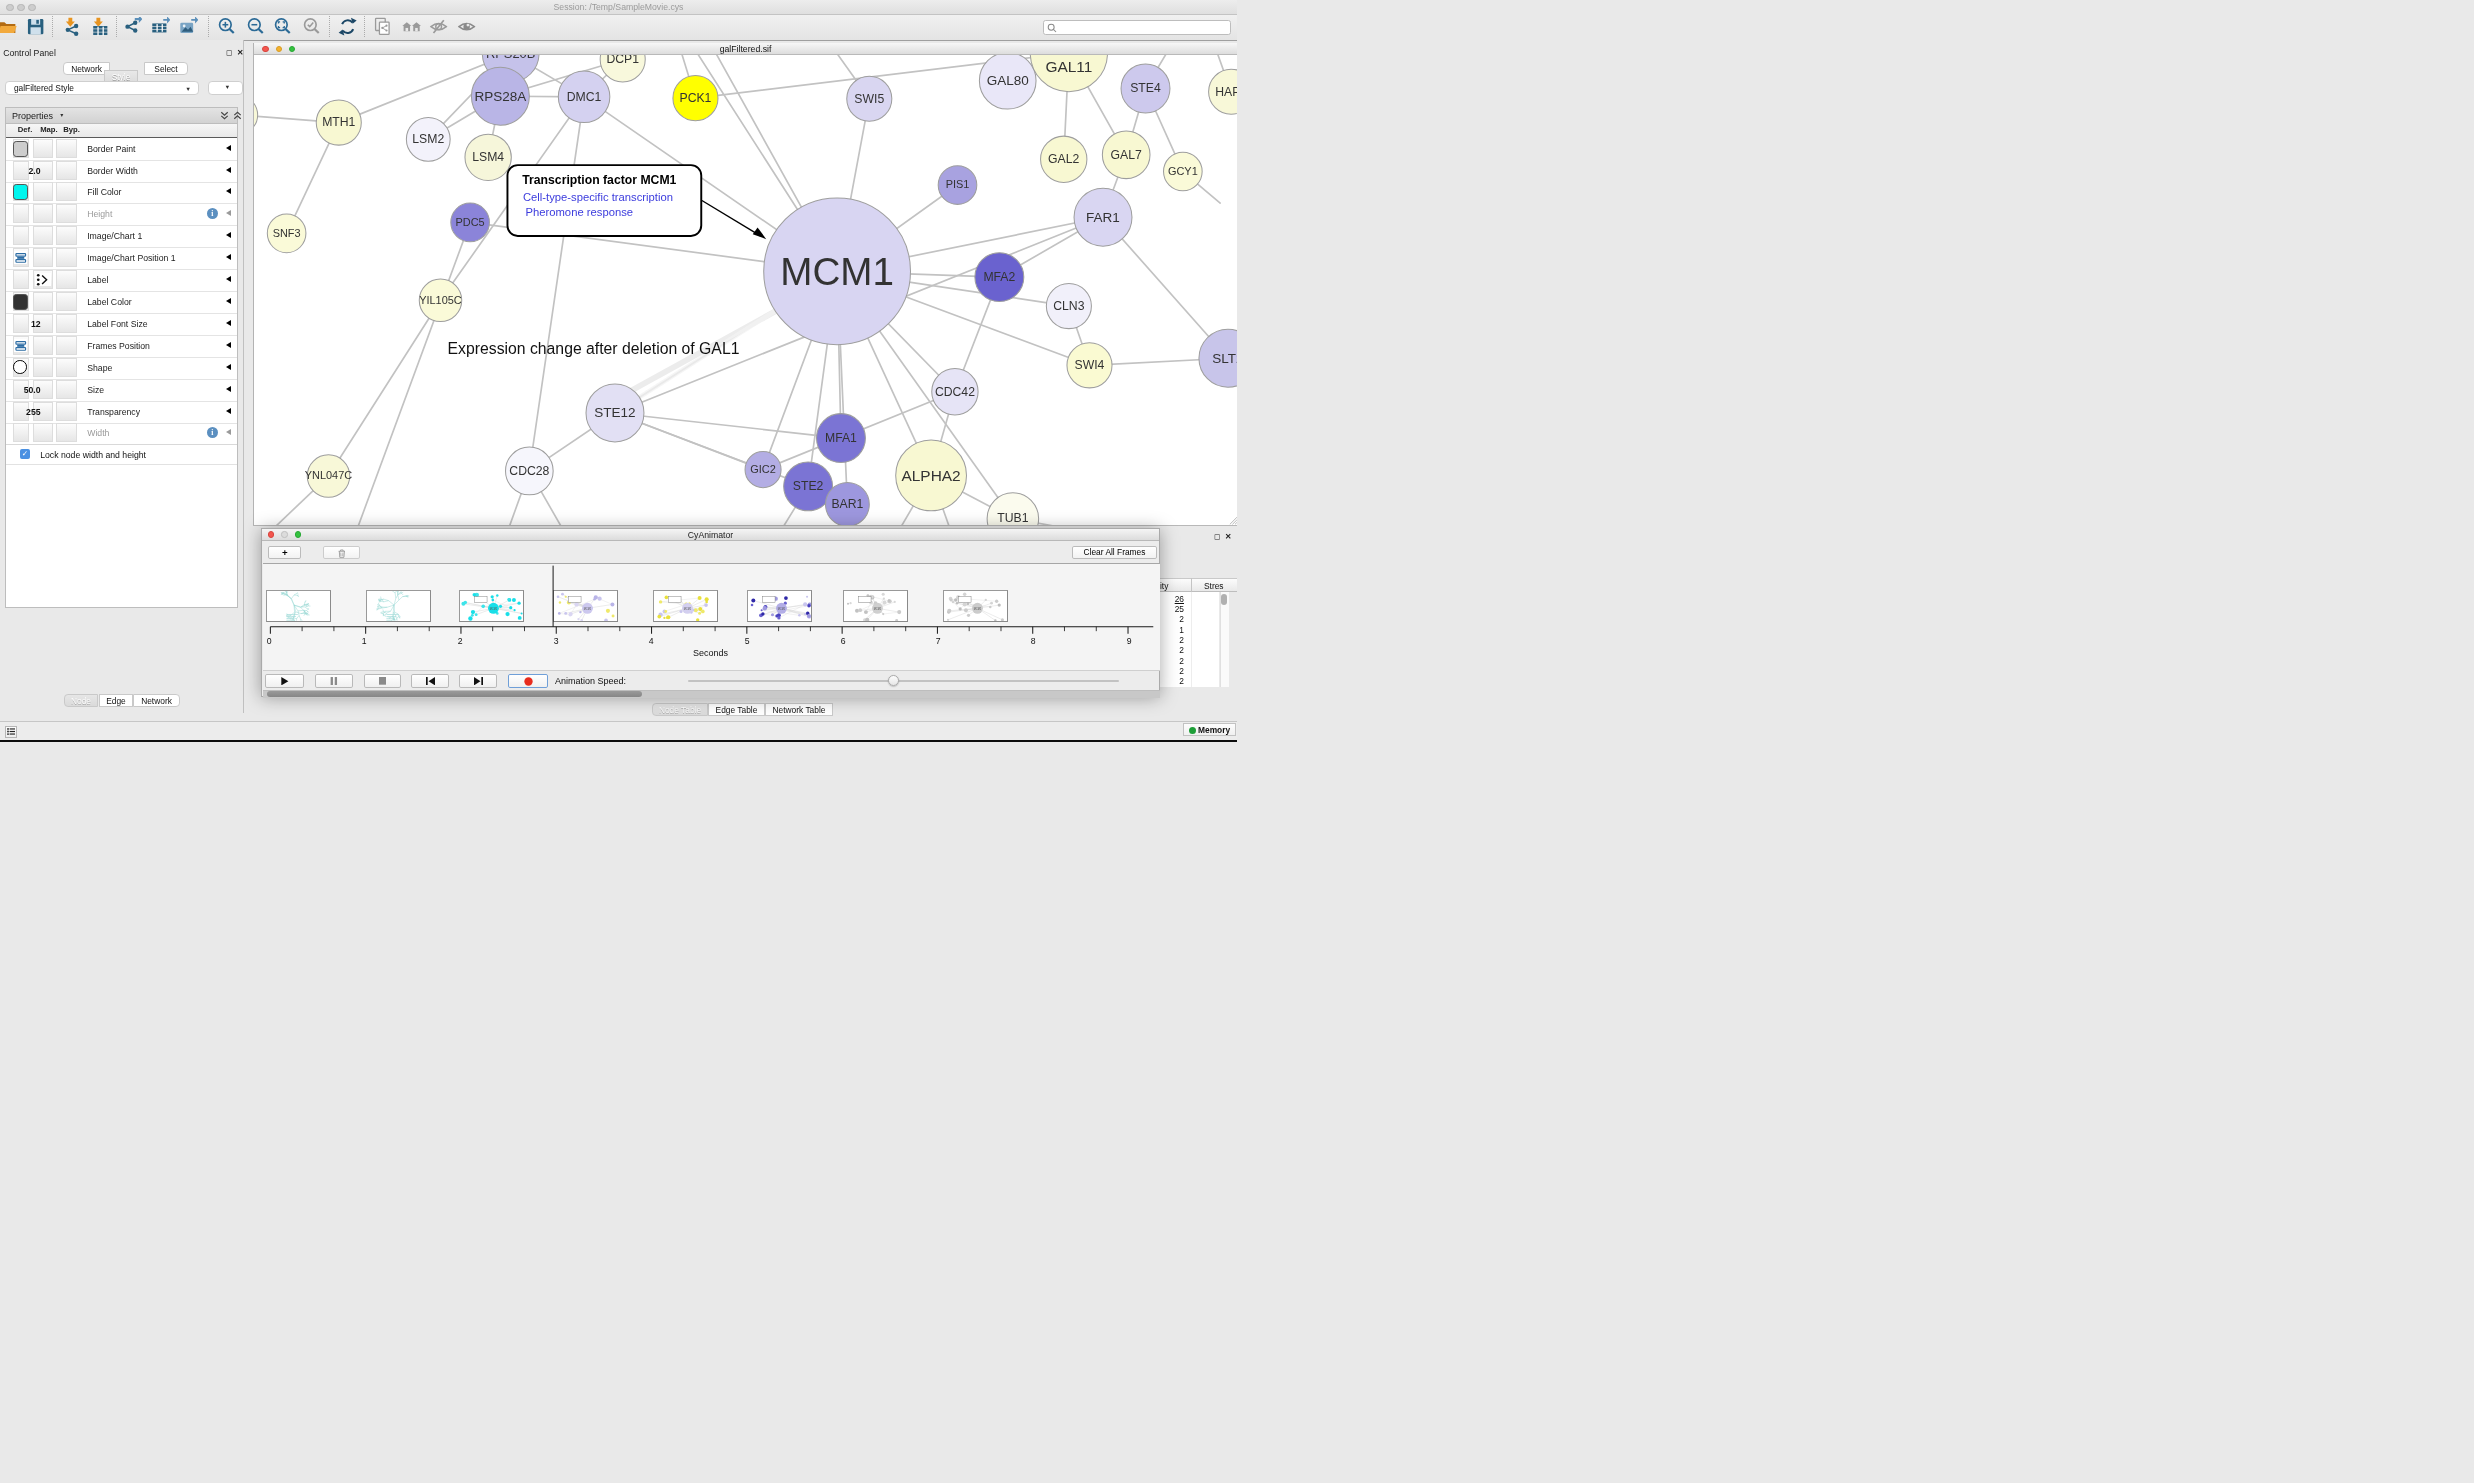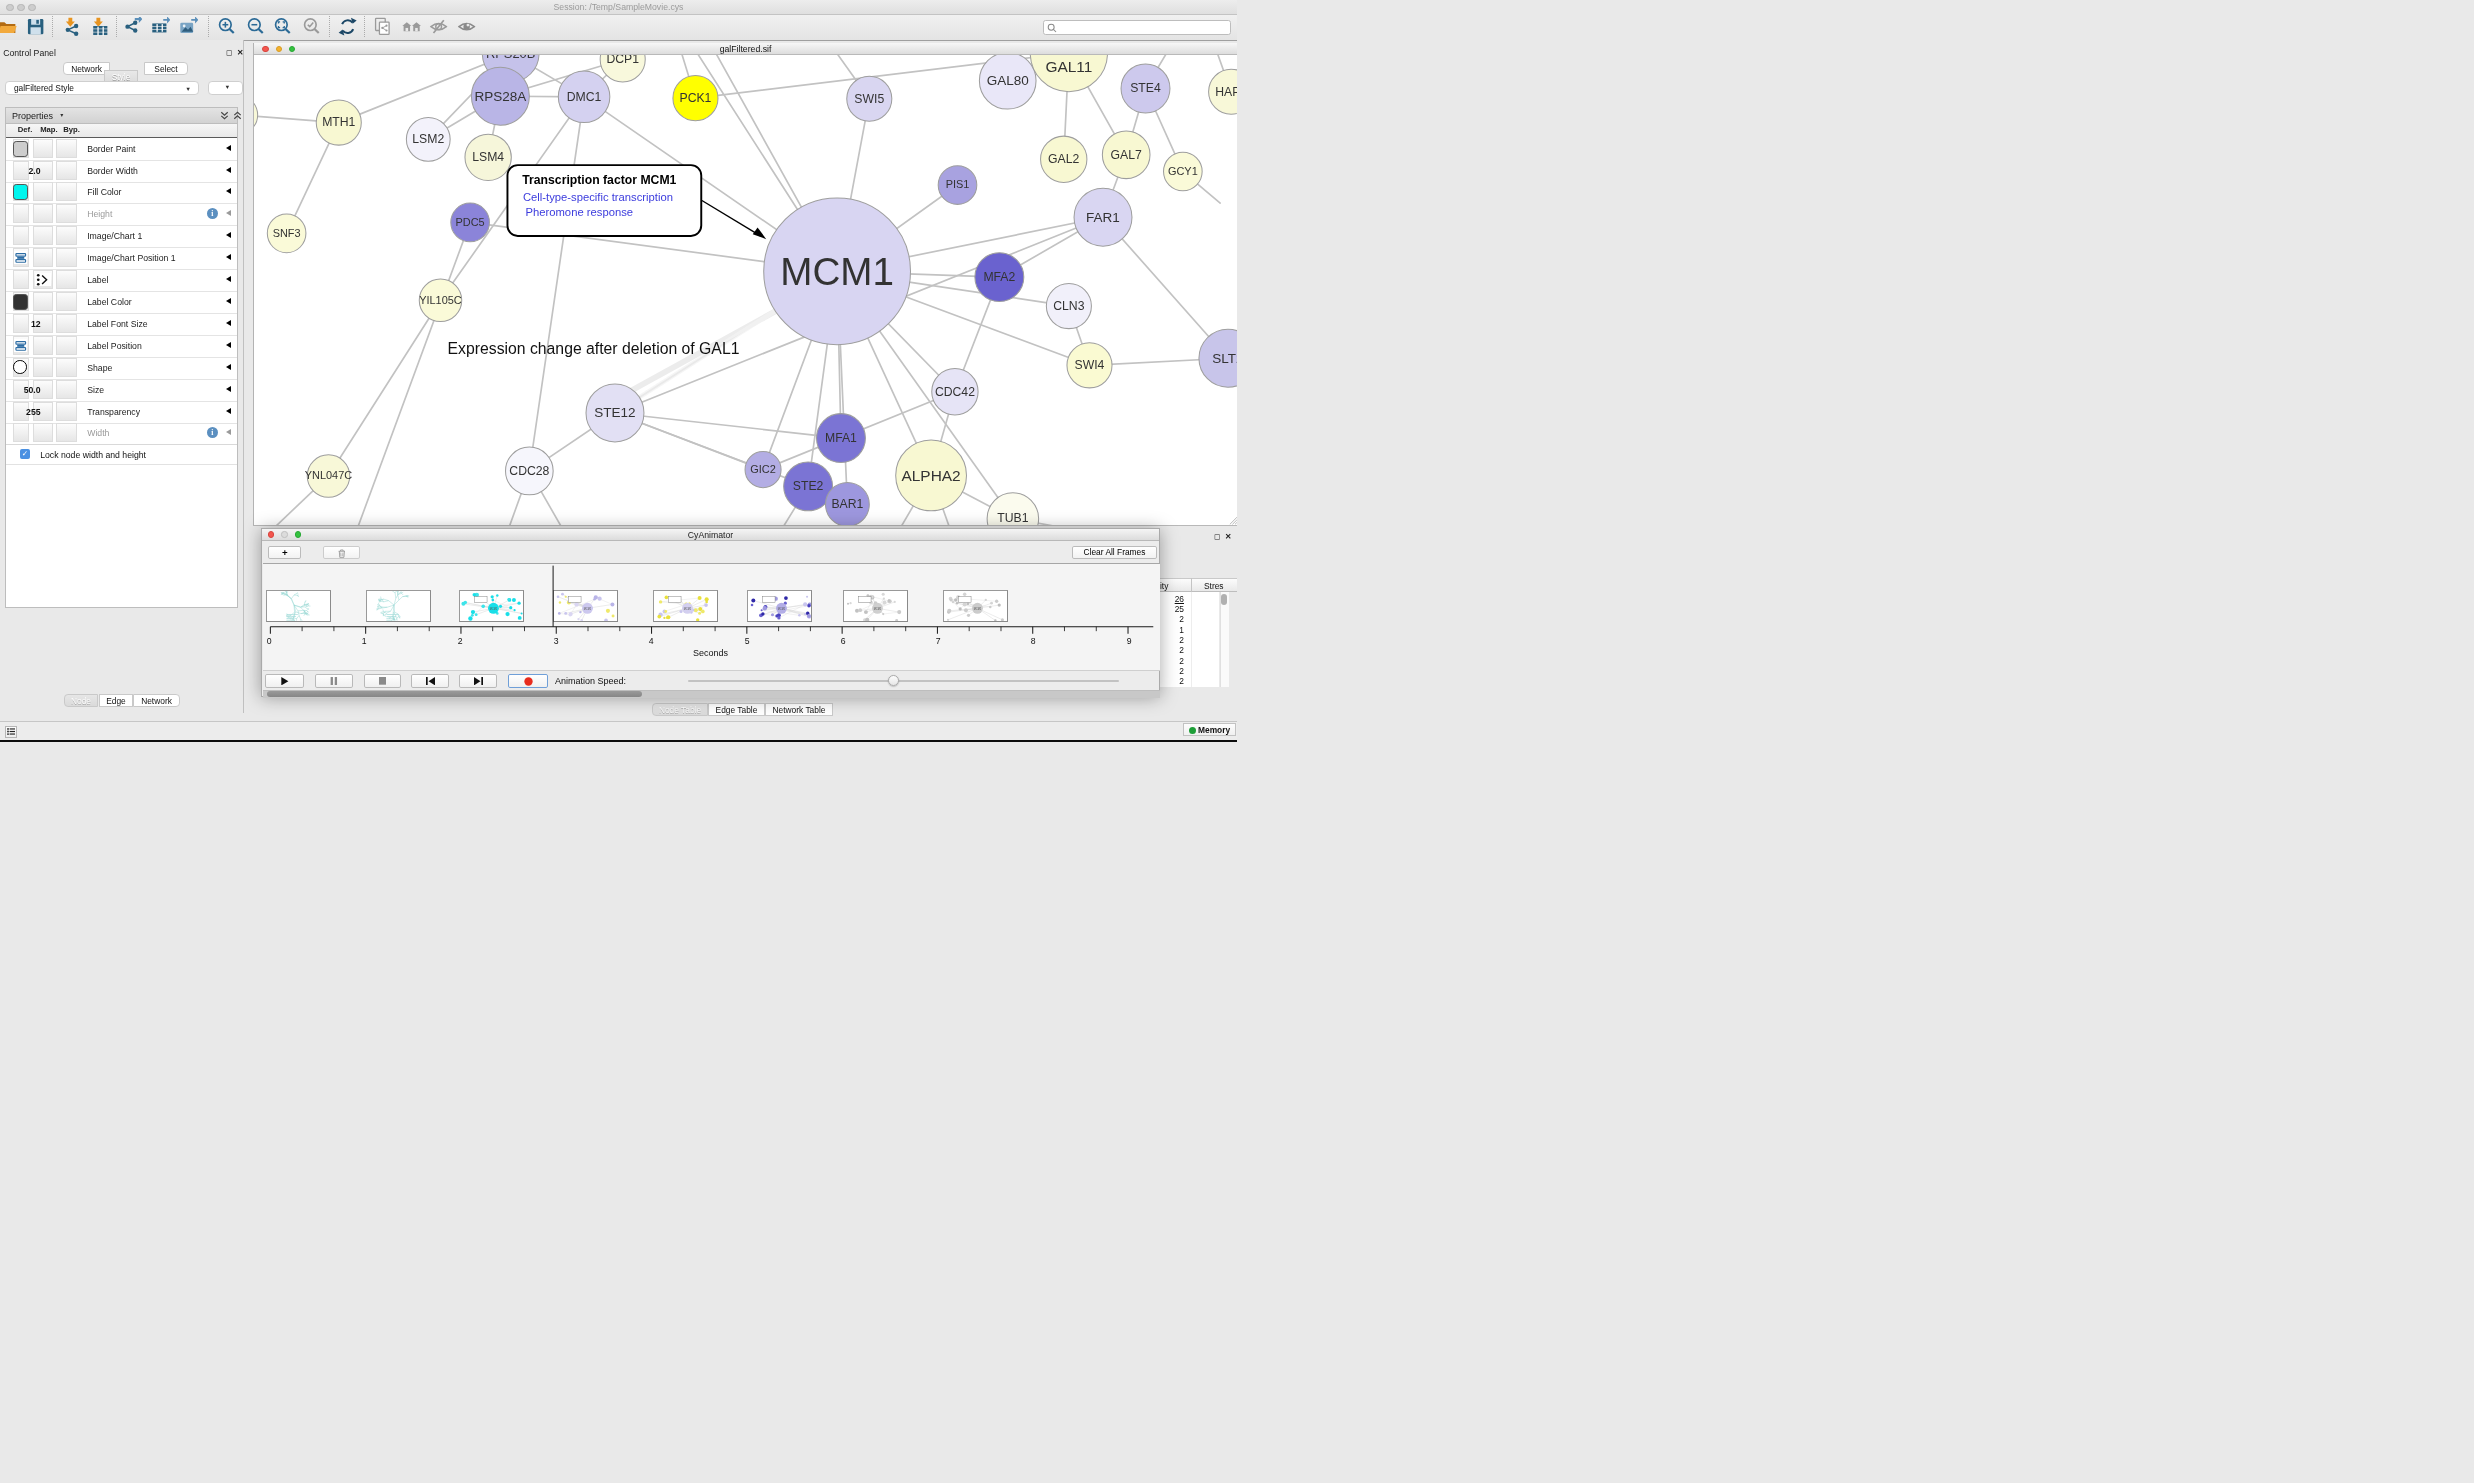--- a/index.html
+++ b/index.html
@@ -303,21 +303,21 @@
       </div>
 <div class="prow" style="top:227px;">
         <div class="cell c1"></div>
         <div class="cell c2"></div>
         <div class="cell c3"></div>
         <div style="position:absolute;left:7.7px;top:3.9px;width:13.5px;height:13.5px;background:#fff;"><svg width="13.5" height="13.5" viewBox="0 0 21 21">
             <rect x="3" y="4" width="15" height="4" rx="1" fill="none" stroke="#2e6da4" stroke-width="1.8"></rect>
             <rect x="5" y="9" width="11" height="3.2" fill="#2e6da4"></rect>
             <rect x="3" y="13.5" width="15" height="4" rx="1" fill="none" stroke="#2e6da4" stroke-width="1.8"></rect>
           </svg></div>
-        <div class="plab">Label Position</div>
+        <div class="plab">Frames Position</div>
         <div class="parr"></div>
       </div>
 <div class="prow" style="top:249px;">
         <div class="cell c1"></div>
         <div class="cell c2"></div>
         <div class="cell c3"></div>
         <div style="position:absolute;left:7px;top:3.2px;width:13.5px;height:13.5px;border:1.3px solid #000;border-radius:50%;background:#fff;box-sizing:border-box;"></div>
         <div class="plab">Shape</div>
         <div class="parr"></div>
       </div>

